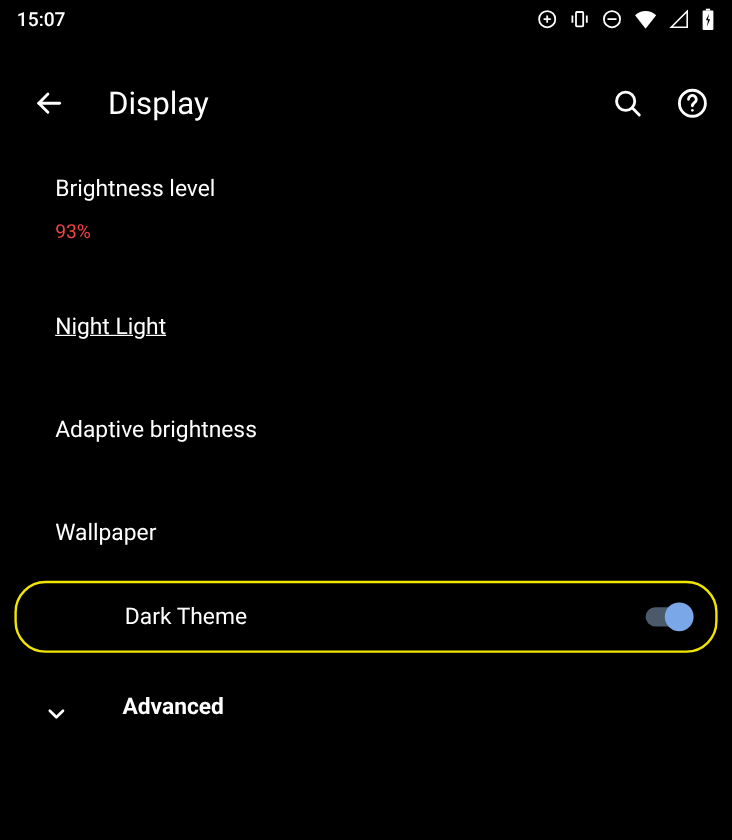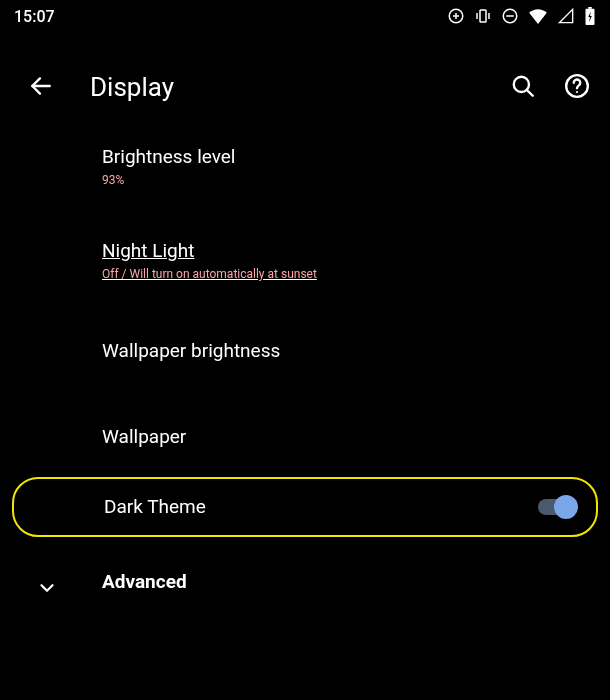--- a/index.html
+++ b/index.html
@@ -50,41 +50,41 @@
     padding: 0;
     cursor: pointer;
     display: flex;
     align-items: center;
     justify-content: center;
   }
   .settings-list {
     padding-top: 26px;
   }
   .setting-item {
-    padding: 16px 24px 16px 102px;
+    padding: 16px 24px 16px 46px;
     cursor: pointer;
     position: relative;
     min-height: 68px;
     display: flex;
     flex-direction: column;
     justify-content: center;
   }
   .setting-item.with-toggle {
     padding-right: 78px;
   }
   .setting-title {
     font-size: 19px;
     color: #fff;
     line-height: 1.35;
   }
   .setting-sub {
-    font-size: 12px;
-    color: #fca5a5;
+    font-size: 16px;
+    color: #ef4444;
     line-height: 1.4;
-    margin-top: 2px;
+    margin-top: 12px;
   }
   .highlight-box {
     margin: 6px 12px 6px 12px;
     border: 2.5px solid #f2e500;
     border-radius: 26px;
     position: relative;
   }
   .highlight-box .setting-item {
     padding-left: 90px;
     min-height: 56px;
@@ -216,25 +216,24 @@
 
 <div class="settings-list">
 
   <div class="setting-item">
     <div class="setting-title">Brightness level</div>
     <div class="setting-sub">93%</div>
   </div>
 
   <div class="setting-item" style="margin-top:18px;text-decoration:underline;">
     <div class="setting-title">Night Light</div>
-    <div class="setting-sub">Off / Will turn on automatically at sunset</div>
   </div>
 
   <div class="setting-item" style="margin-top:18px;">
-    <div class="setting-title">Wallpaper brightness</div>
+    <div class="setting-title">Adaptive brightness</div>
   </div>
 
   <div class="setting-item" style="margin-top:18px;">
     <div class="setting-title">Wallpaper</div>
   </div>
 
   <div class="highlight-box">
     <div class="setting-item with-toggle">
       <div class="setting-title">Dark Theme</div>
       <div class="toggle">

